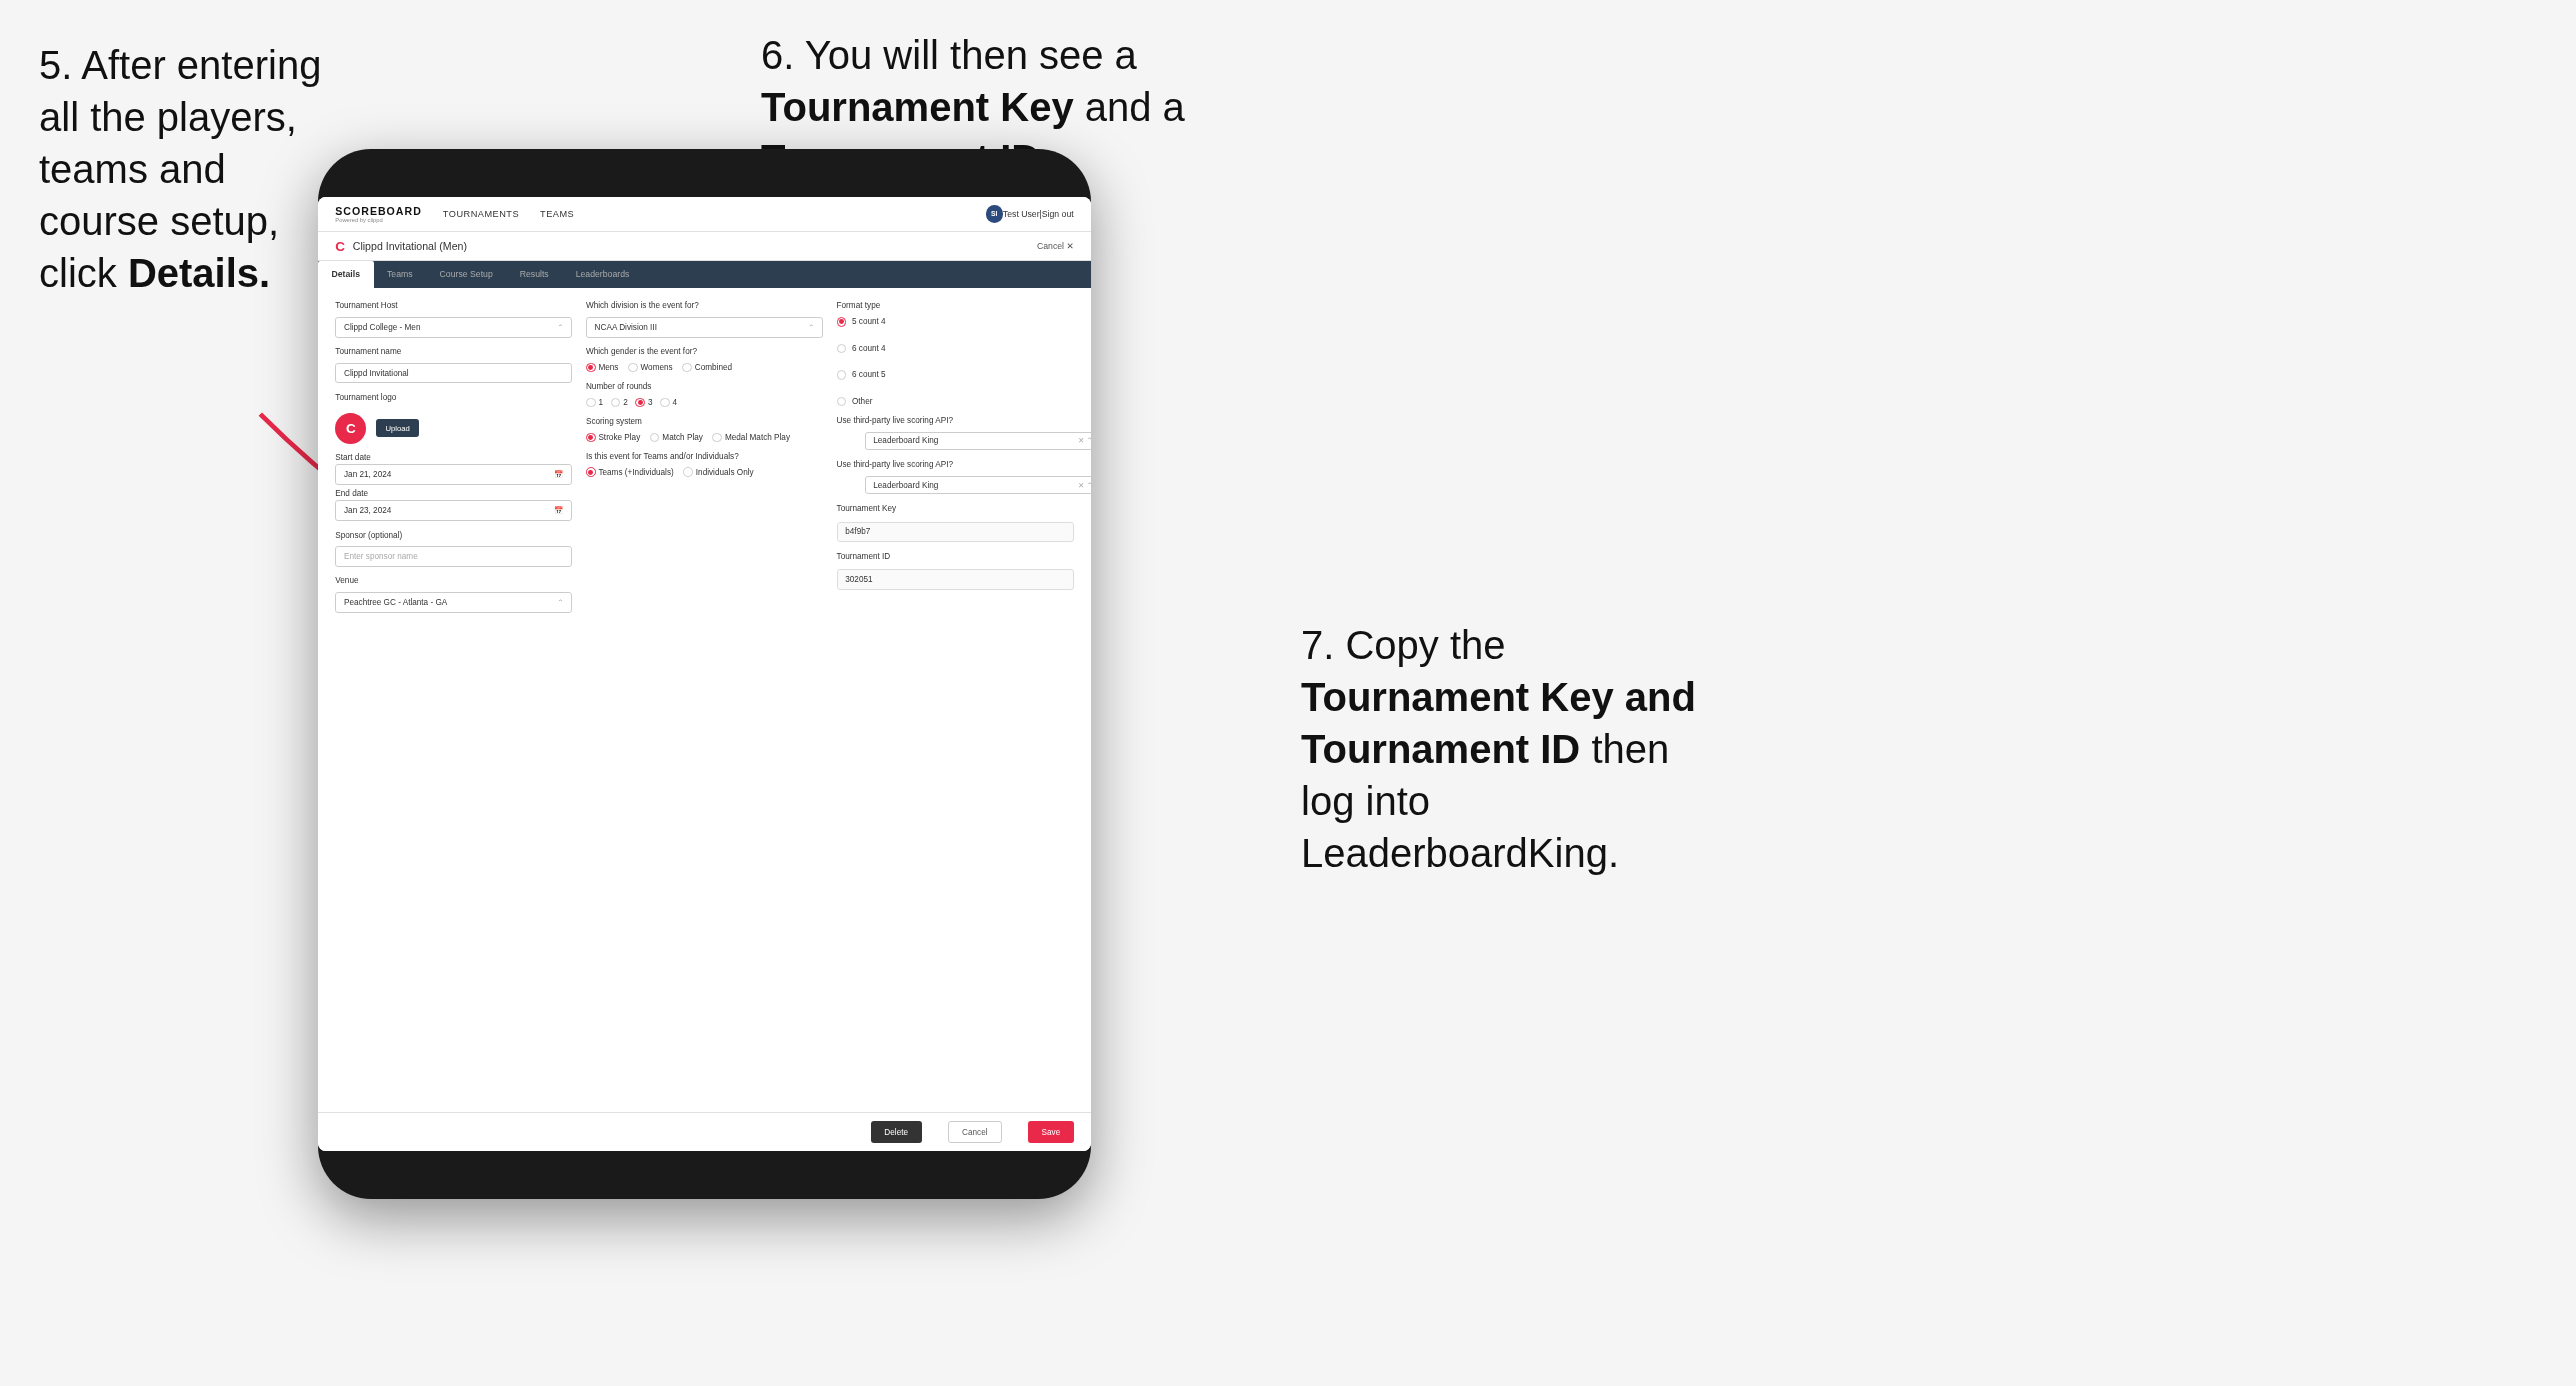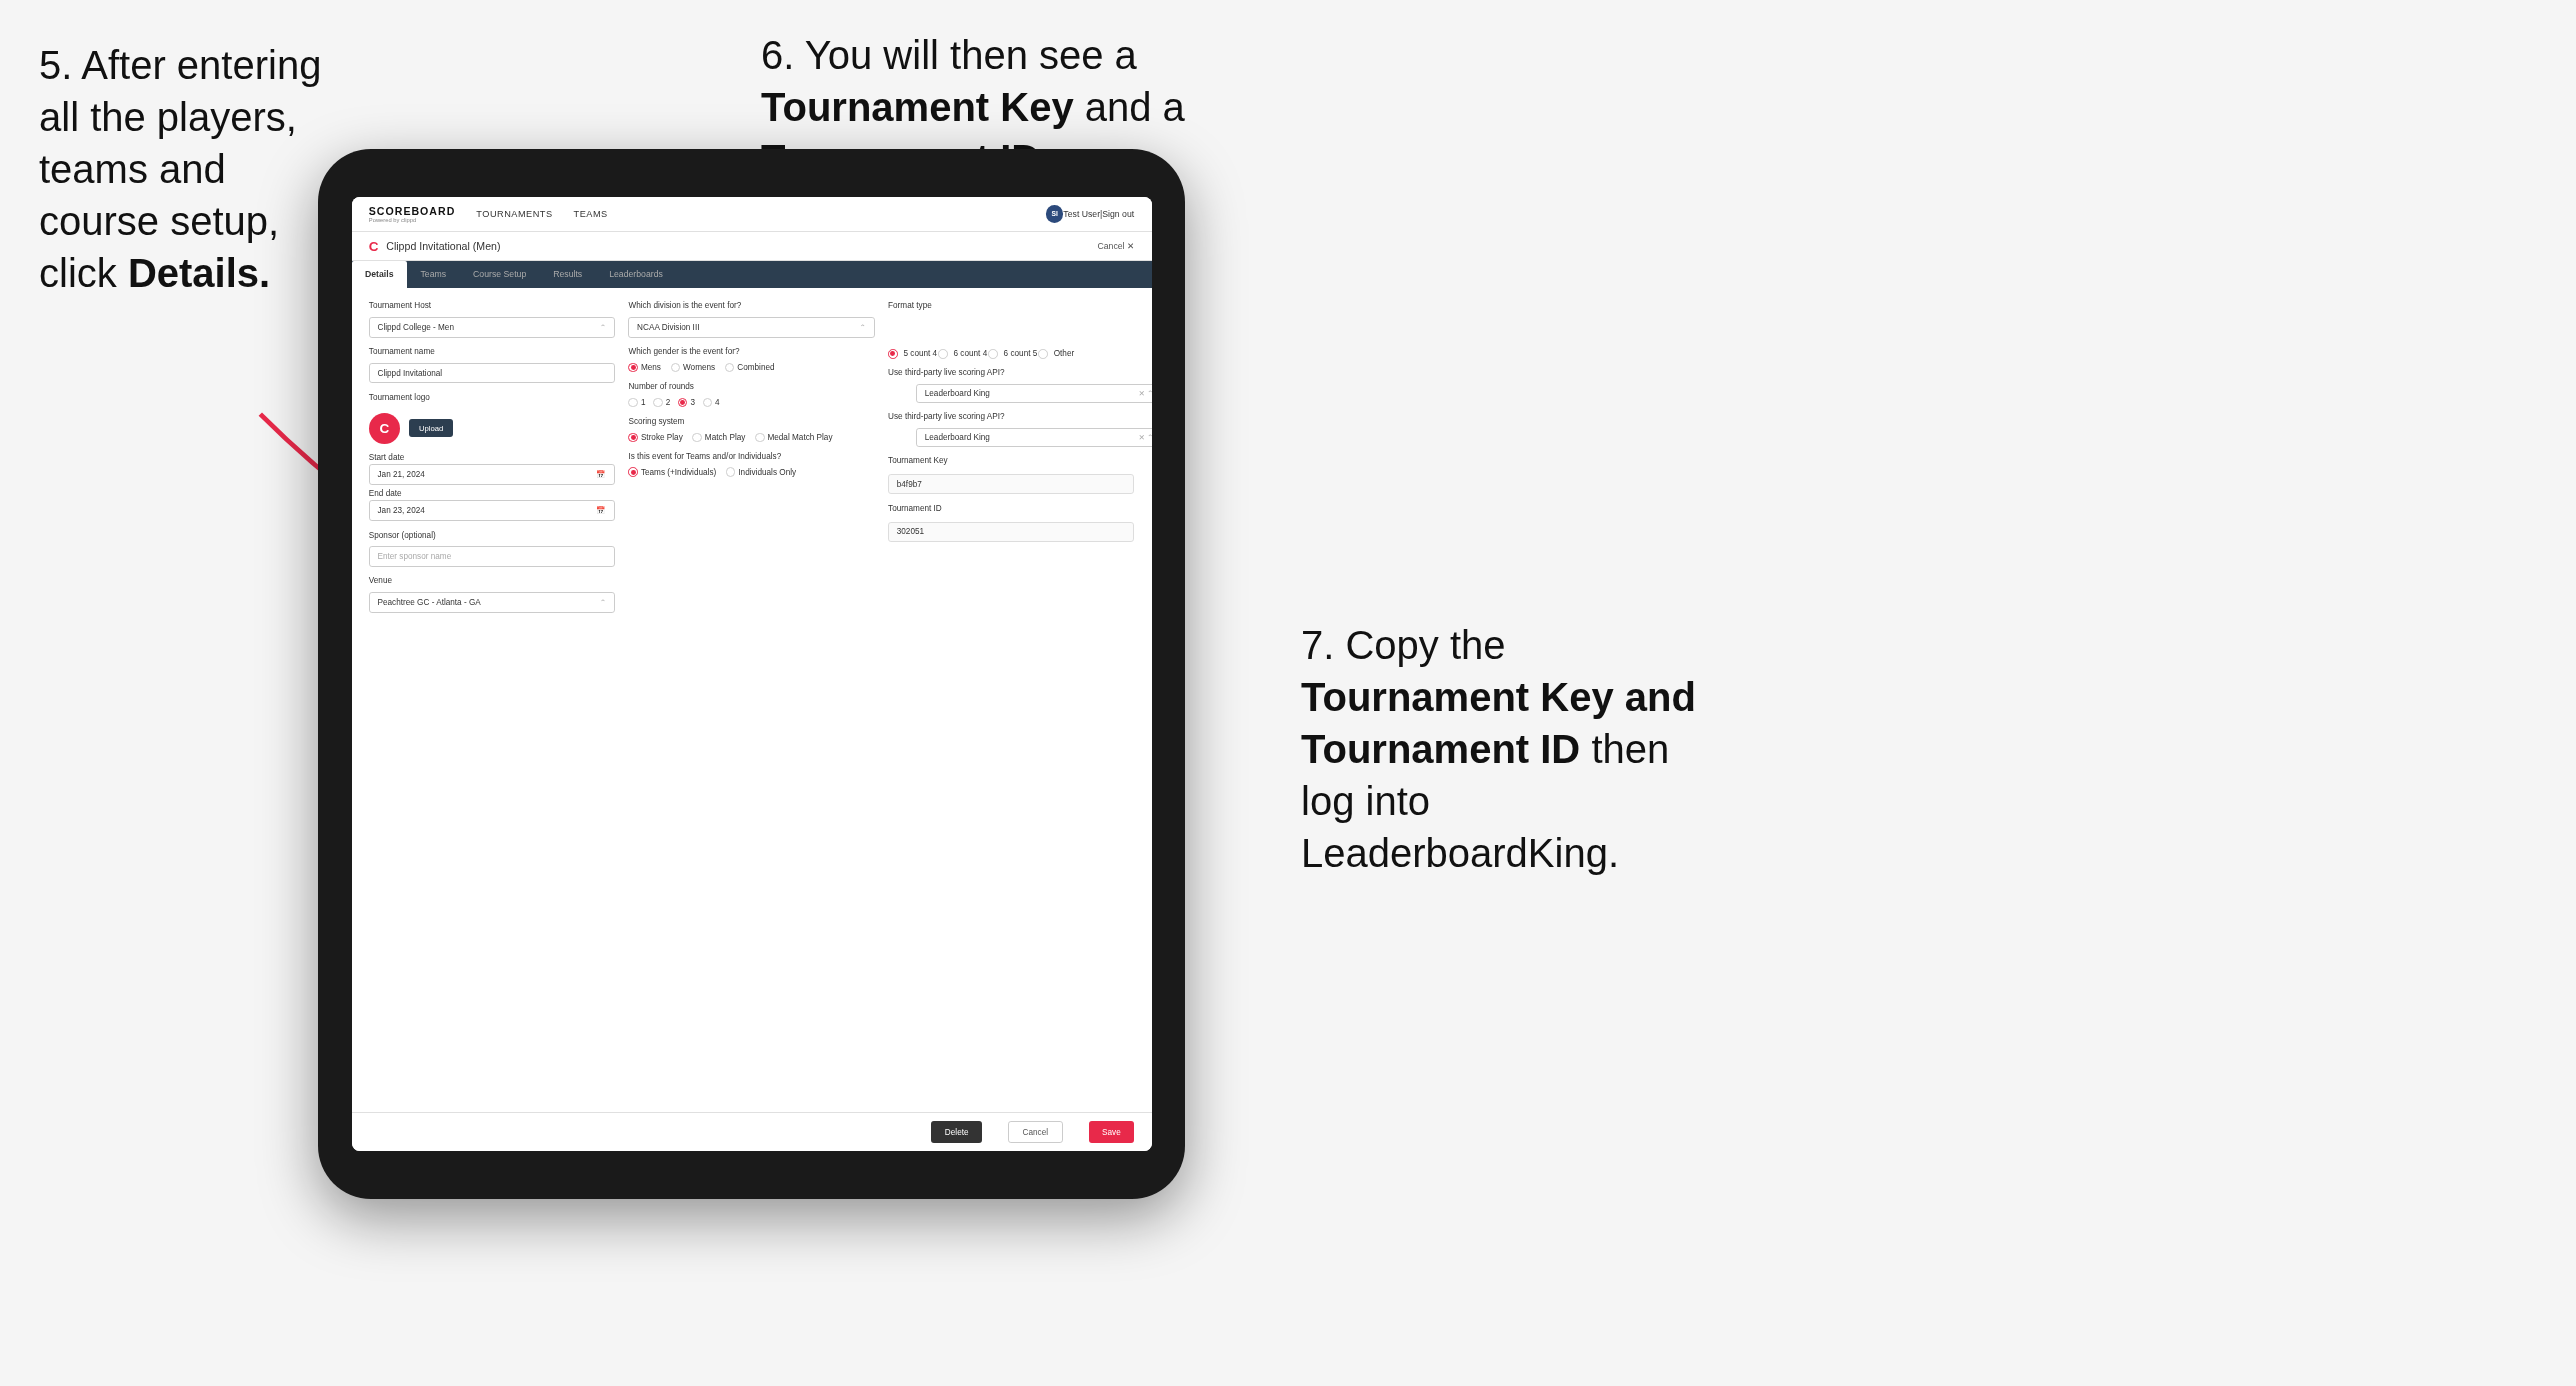--- a/index.html
+++ b/index.html
@@ -45,21 +45,21 @@
       top: 0; left: 0;
       width: 100%; height: 100%;
       pointer-events: none;
     }
 
     
     .tablet {
       position: absolute;
       top: 149px;
       left: 318px;
-      width: 867px;
+      width: 773px;
       height: 1050px;
       background: #1a1a1a;
       border-radius: 53px;
       box-shadow: 0 19px 58px rgba(0,0,0,0.4);
       display: flex;
       align-items: center;
       justify-content: center;
     }
 
     .tablet-screen {
@@ -313,23 +313,22 @@
     .radio-dot {
       width: 4.8px;
       height: 4.8px;
       border-radius: 50%;
       background: #e8294a;
     }
 
     
     .format-list {
       display: flex;
-      flex-direction: row;
-      gap: 1px;
-      margin-top: 32px;
+      flex-direction: column;
+      gap: 17px;
     }
 
     .format-item {
       display: flex;
       align-items: center;
       gap: 5.8px;
       font-size: 8.2px;
       color: #333;
     }
 

